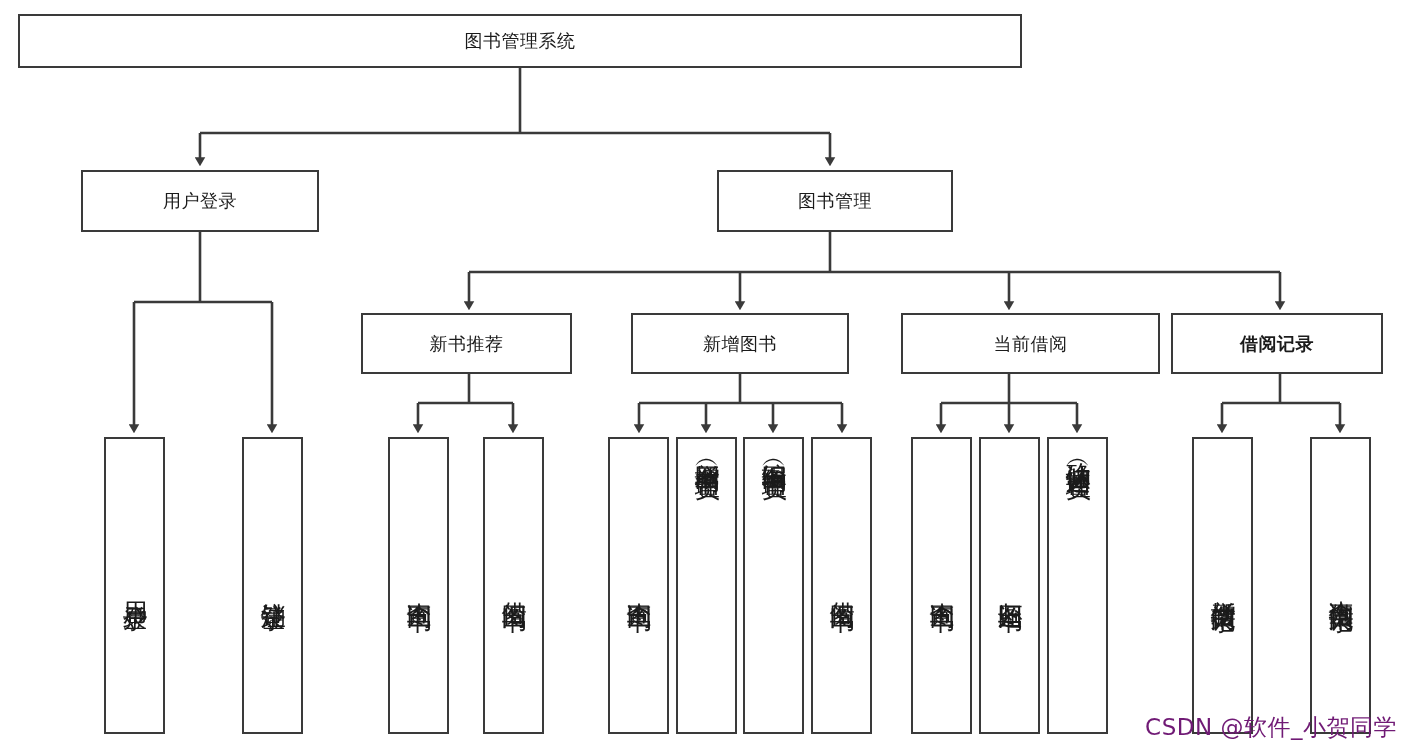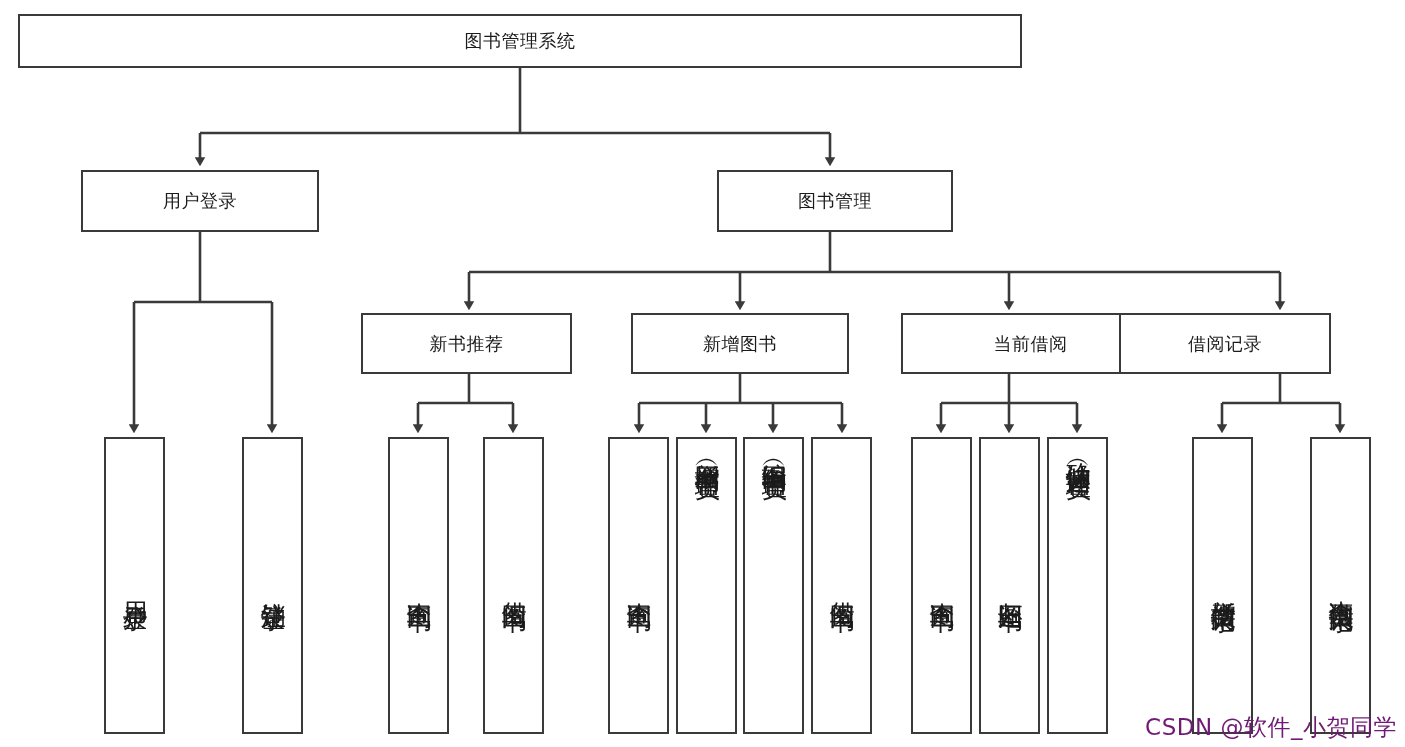--- a/index.html
+++ b/index.html
@@ -144,21 +144,21 @@
 
   <div class="node horiz" style="left:361px; top:313px; width:211px; height:61px;">
     <span class="label">新书推荐</span>
   </div>
   <div class="node horiz" style="left:631px; top:313px; width:218px; height:61px;">
     <span class="label">新增图书</span>
   </div>
   <div class="node horiz" style="left:901px; top:313px; width:259px; height:61px;">
     <span class="label">当前借阅</span>
   </div>
-  <div class="node horiz" style="left:1119px; top:313px; width:212px; height:61px;">
+  <div class="node horiz" style="left:1171px; top:313px; width:212px; height:61px;font-weight:bold;">
     <span class="label">借阅记录</span>
   </div>
 
   <div class="node vert" style="left:104px; top:437px; width:61px; height:297px;">
     <span class="label">用户登录</span>
   </div>
   <div class="node vert" style="left:242px; top:437px; width:61px; height:297px;">
     <span class="label">注销登录</span>
   </div>
 

